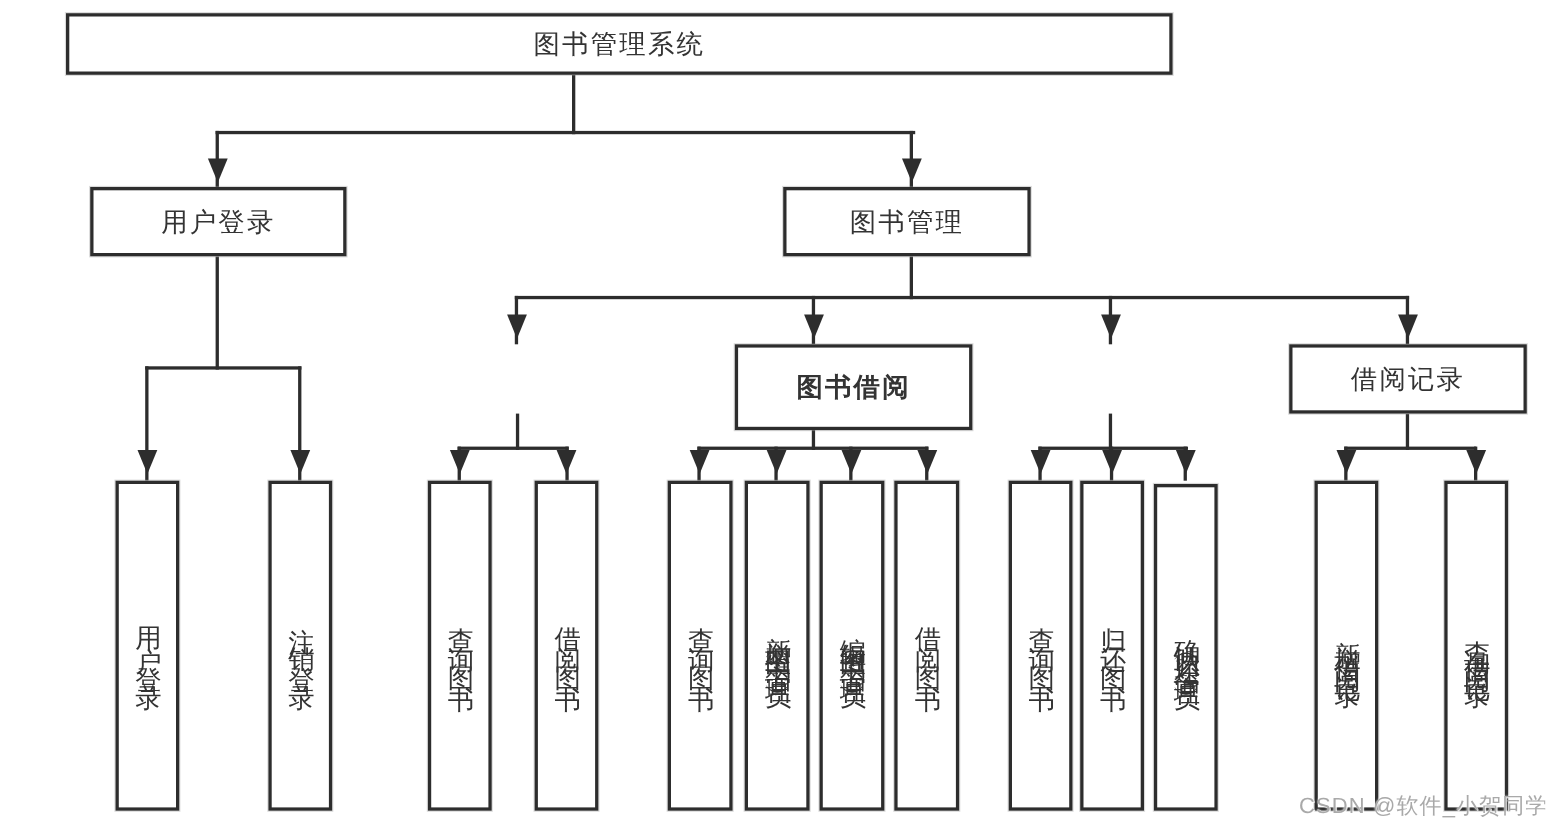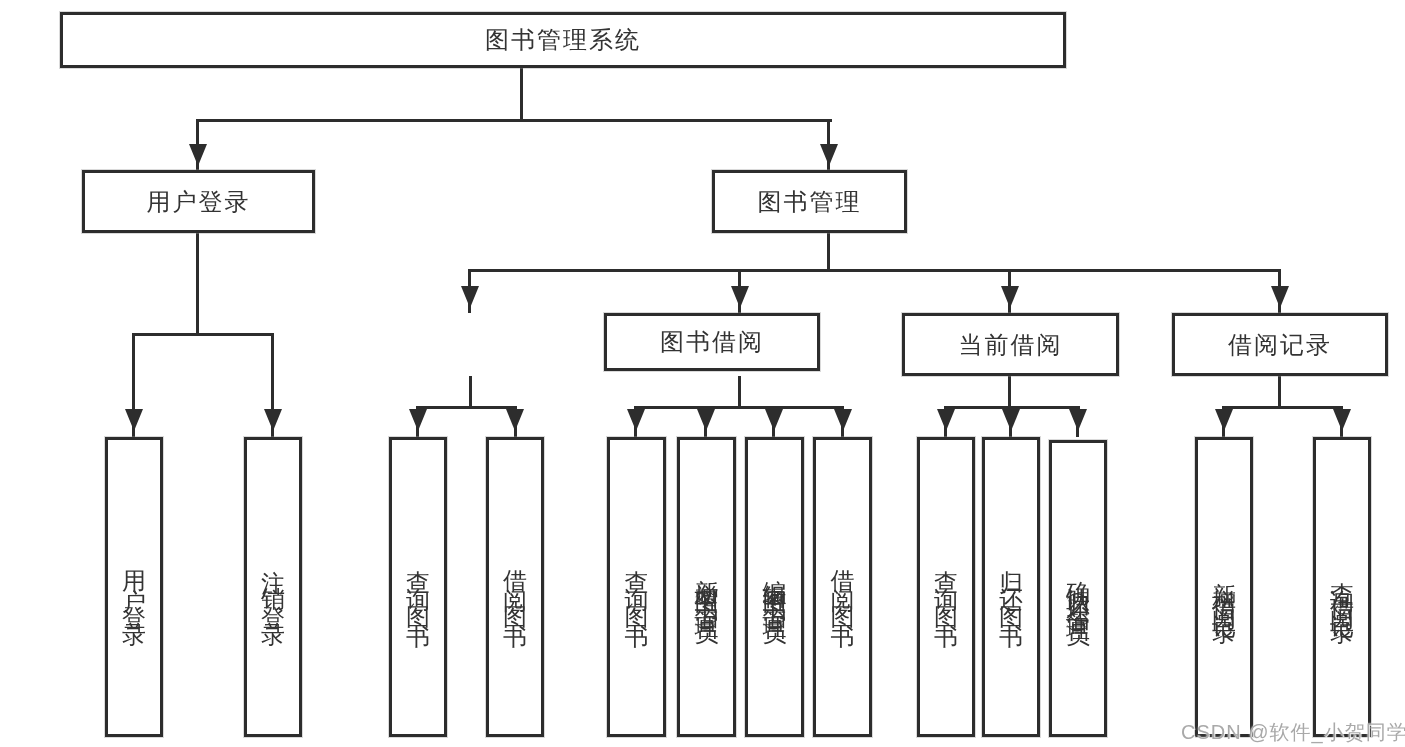--- a/index.html
+++ b/index.html
@@ -65,42 +65,41 @@
   <div class="box" style="left:19px; top:12px; width:1006px; height:56px;margin-left:41px;">图书管理系统</div>
 
   <div class="line" style="left:520px; top:68px; width:3px; height:54px;"></div>
   <div class="line" style="left:196px; top:119px; width:636px; height:3px;"></div>
   <div class="line" style="left:196px; top:119px; width:3px; height:51px;"></div>
   <div class="line" style="left:827px; top:119px; width:3px; height:51px;"></div>
   <div class="arrow" style="left:189px; top:144px;"></div>
   <div class="arrow" style="left:820px; top:144px;"></div>
 
   <div class="box" style="left:82px; top:170px; width:233px; height:63px;">用户登录</div>
-  <div class="box" style="left:712px; top:170px; width:195px; height:63px;">图书管理</div>
+  <div class="box" style="left:712px; top:170px; width:225px; height:63px;">图书管理</div>
 
   <div class="line" style="left:196px; top:233px; width:3px; height:103px;"></div>
   <div class="line" style="left:132px; top:333px; width:142px; height:3px;"></div>
   <div class="line" style="left:132px; top:333px; width:3px; height:104px;"></div>
   <div class="line" style="left:271px; top:333px; width:3px; height:104px;"></div>
   <div class="arrow" style="left:125px; top:409px;"></div>
   <div class="arrow" style="left:264px; top:409px;"></div>
 
   <div class="line" style="left:827px; top:233px; width:3px; height:39px;"></div>
   <div class="line" style="left:468px; top:269px; width:813px; height:3px;"></div>
   <div class="line" style="left:468px; top:269px; width:3px; height:44px;"></div>
   <div class="line" style="left:738px; top:269px; width:3px; height:44px;"></div>
   <div class="line" style="left:1008px; top:269px; width:3px; height:44px;"></div>
   <div class="line" style="left:1278px; top:269px; width:3px; height:44px;"></div>
   <div class="arrow" style="left:461px; top:286px;"></div>
   <div class="arrow" style="left:731px; top:286px;"></div>
   <div class="arrow" style="left:1001px; top:286px;"></div>
   <div class="arrow" style="left:1271px; top:286px;"></div>
 
-  <div class="box" style="left:604px; top:313px; width:216px; height:58px;">图书借阅</div>
-  <div class="box" style="left:902px; top:313px; width:217px; height:63px;">当前借阅</div>
+  <div class="box" style="left:668px; top:313px; width:216px; height:78px;font-weight:bold;">图书借阅</div>
   <div class="box" style="left:1172px; top:313px; width:216px; height:63px;">借阅记录</div>
 
   <div class="line" style="left:469px; top:376px; width:3px; height:33px;"></div>
   <div class="line" style="left:416px; top:406px; width:101px; height:3px;"></div>
   <div class="line" style="left:416px; top:406px; width:3px; height:31px;"></div>
   <div class="line" style="left:514px; top:406px; width:3px; height:31px;"></div>
   <div class="arrow" style="left:409px; top:409px;"></div>
   <div class="arrow" style="left:506px; top:409px;"></div>
 
   <div class="line" style="left:738px; top:376px; width:3px; height:33px;"></div>

